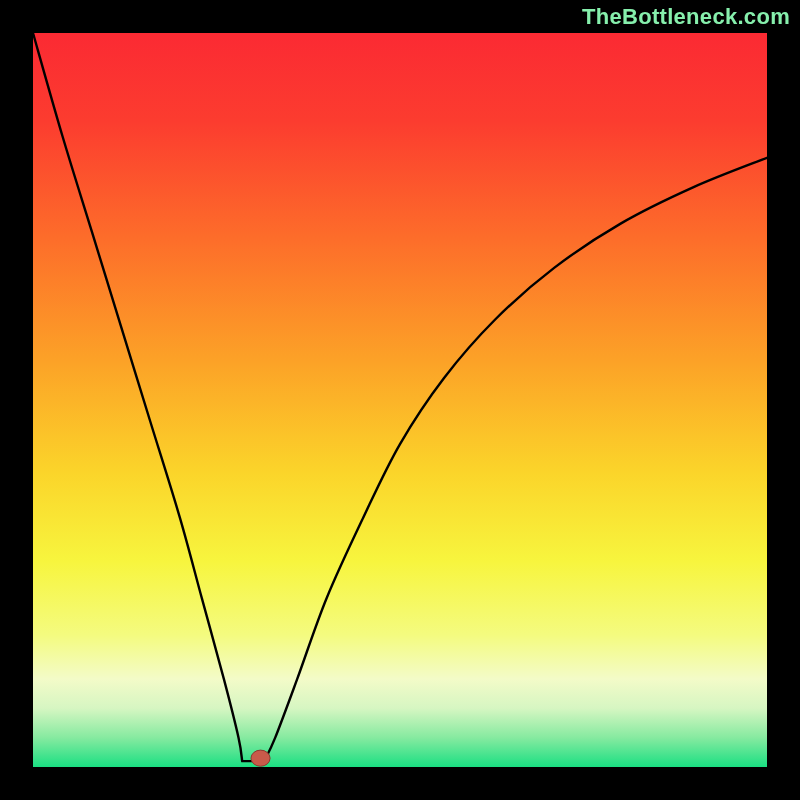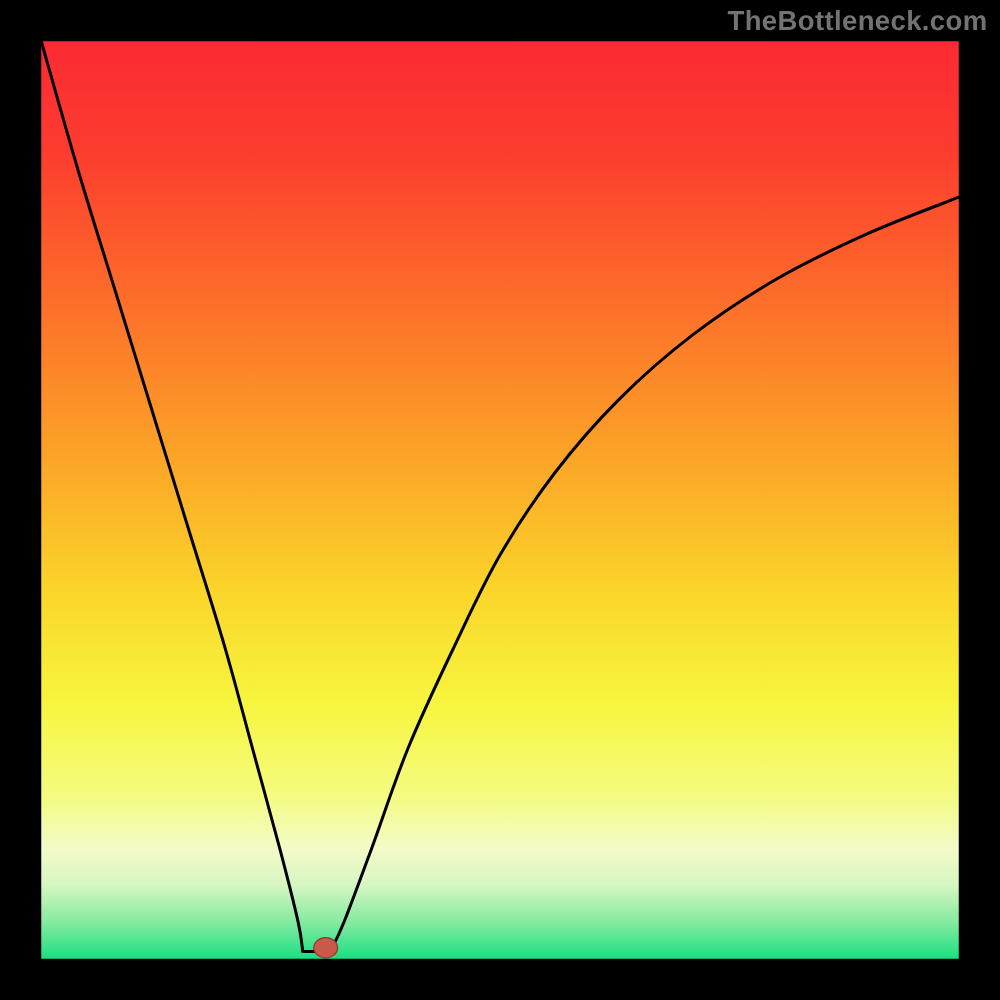--- a/index.html
+++ b/index.html
@@ -13,21 +13,21 @@
   }
   .canvas-wrap {
     position: relative;
     width: 800px;
     height: 800px;
   }
   .watermark {
     position: absolute;
     top: 4px;
     right: 10px;
-    color: #737373;
+    color: #86efac;
     font-size: 22px;
     font-weight: 600;
     letter-spacing: 0.3px;
     user-select: none;
   }
   svg {
     display: block;
   }
 </style>
 </head>

